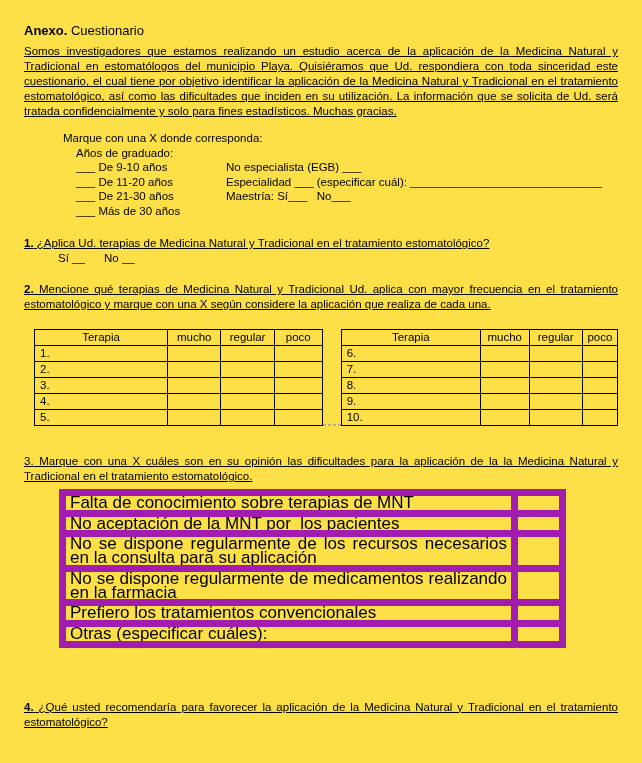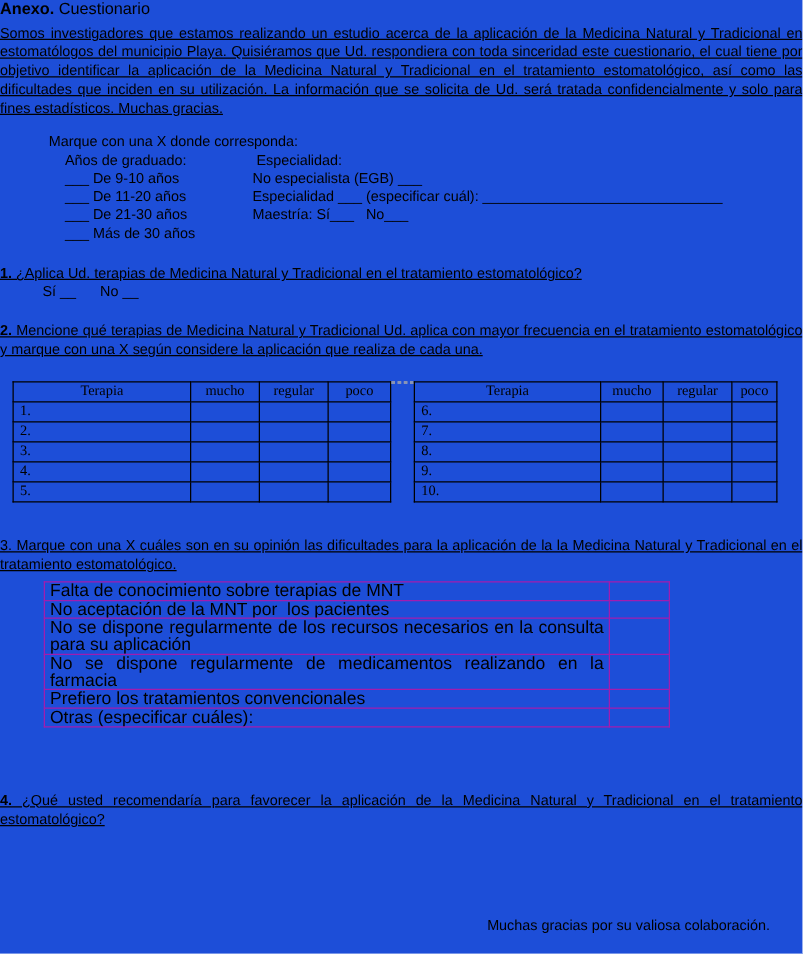--- a/index.html
+++ b/index.html
@@ -5,57 +5,57 @@
   html,body{margin:0;padding:0;background:#fff;}
   body{
     width:642px;height:763px;
     font-family:"Liberation Sans", sans-serif;
     font-size:11.5px;color:#000;
     -webkit-text-size-adjust:none;
   }
   .page{
     position:relative;box-sizing:border-box;
     width:642px;height:763px;
-    padding:0;overflow:hidden;background:#1d4ed8;
+    padding:24px;overflow:hidden;background:#fde047;
   }
   .b{font-weight:bold;}
   .title-line{font-size:13px;line-height:14px;}
   .number-line{text-align:right;line-height:14px;margin-top:1px;}
   p{margin:0;text-decoration:underline;}
   .jt{text-align:justify;line-height:15px;}
   .intro{margin-top:6px;}
   
   .grad{margin-left:39px;margin-top:12px;line-height:14.5px;}
   .grad-row{display:flex;}
   .grad-row .l{width:150px;flex:0 0 150px;margin-left:13px;}
   .grad-row .r{flex:1;}
   
   .q1{margin-top:18px;line-height:15px;}
   .q1-answers{margin-left:34px;line-height:15px;}
   .q2{margin-top:16px;}
   
-  .tables-row{display:flex;align-items:flex-start;margin-top:17px;margin-left:10px;font-family:Liberation Serif, serif;}
+  .tables-row{display:flex;align-items:flex-end;margin-top:17px;margin-left:10px;}
   table{border-collapse:collapse;}
   .therapy{table-layout:fixed;}
   .therapy th,.therapy td{
     border:1px solid #000;height:15px;line-height:13px;
     padding:0;font-weight:normal;font-size:11.5px;overflow:hidden;
   }
   .therapy th{text-align:center;}
   .therapy td.lbl{text-align:left;padding-left:5px;}
   .spacer{
     width:18px;flex:0 0 18px;
     border-top:1px dashed #ababab;border-bottom:1px dashed #ababab;
   }
   
   .q3{margin-top:28px;}
   .diff{table-layout:fixed;width:500px;margin:5px 0 0 35px;}
   .diff td{
-    border:1px solid #a21caf;line-height:13.7px;padding:0 4px;
-    font-size:14px;vertical-align:top;overflow:hidden;
+    border:7px solid #a21caf;line-height:13.7px;padding:0 4px;
+    font-size:17px;vertical-align:top;overflow:hidden;
   }
   .diff td.lbl{text-align:justify;}
   .diff td.mark{padding:0;}
   .q4{margin-top:52px;}
   .closing{margin-top:70px;text-align:right;padding-right:26px;line-height:14px;}
 </style>
 </head>
 <body>
 
 <div class="page">
@@ -64,21 +64,20 @@
     <span class="b">Anexo.</span><span> Cuestionario</span>
   </div>
 
 
   <p class="jt intro">Somos investigadores que estamos realizando un estudio acerca de la aplicación de la Medicina Natural y Tradicional en estomatólogos del municipio Playa. Quisiéramos que Ud. respondiera con toda sinceridad este cuestionario, el cual tiene por objetivo identificar la aplicación de la Medicina Natural  y Tradicional en el tratamiento estomatológico, así como las dificultades que inciden en su utilización. La información que se solicita de Ud. será tratada confidencialmente y solo para fines estadísticos. Muchas gracias.</p>
 
   <div class="grad">
     <div>Marque con una X donde corresponda:</div>
     <div class="grad-row">
       <div class="l">Años de graduado:</div>
-      <div class="r">&nbsp;Especialidad:</div>
     </div>
     <div class="grad-row">
       <div class="l">___ De 9-10 años</div>
       <div class="r">No especialista (EGB) ___</div>
     </div>
     <div class="grad-row">
       <div class="l">___ De 11-20 años</div>
       <div class="r">Especialidad ___ (especificar cuál): ______________________________</div>
     </div>
     <div class="grad-row">

